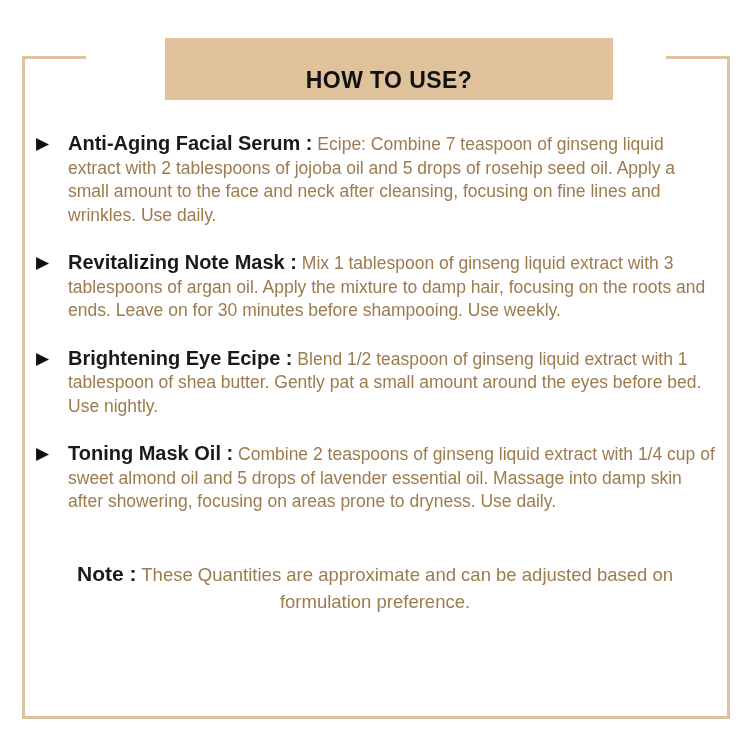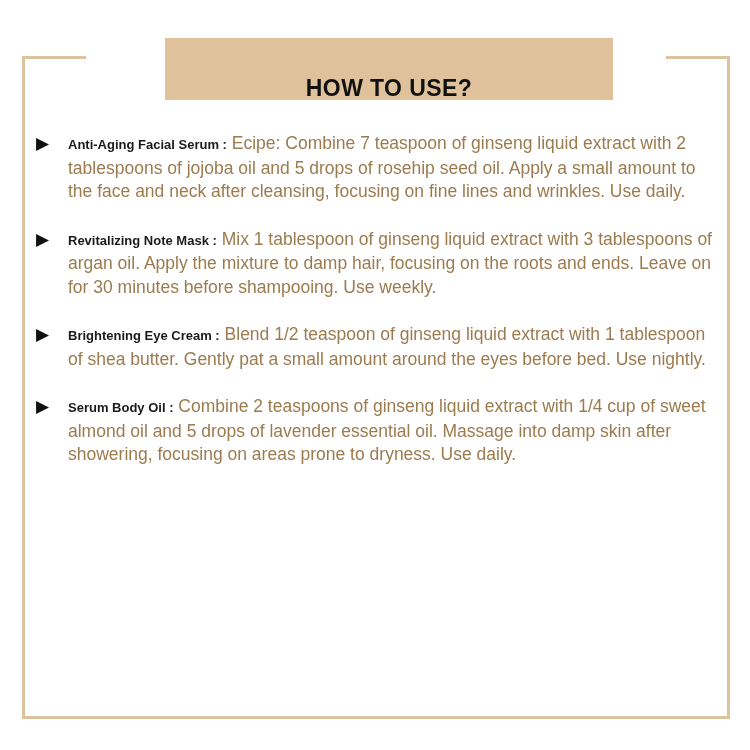--- a/index.html
+++ b/index.html
@@ -39,20 +39,21 @@
     position: absolute;
     left: 165px;
     top: 38px;
     width: 448px;
     height: 62px;
     background: #dfc29b;
     display: flex;
     align-items: flex-end;
     justify-content: center;
     box-sizing: border-box;
+    padding-bottom: 8px;
   }
   .banner-title {
     font-size: 23px;
     font-weight: bold;
     color: #111111;
     letter-spacing: 0.4px;
     line-height: 1;
   }
 
   
@@ -81,21 +82,21 @@
 
   .step-text {
     font-size: 17.5px;
     line-height: 23.5px;
     color: #9c7b4e;
     text-align: left;
   }
   .step-title {
     font-weight: bold;
     color: #1a1a1a;
-    font-size: 13px;
+    font-size: 20px;
   }
 
   .note {
     margin-top: 46px;
     text-align: center;
     font-size: 18.5px;
     line-height: 27px;
     color: #9c7b4e;
     padding: 0 22px;
   }
@@ -127,23 +128,26 @@
       <div class="step-text"><span class="step-title">Anti-Aging Facial Serum :</span> <span>Ecipe: Combine 7 teaspoon of ginseng liquid extract with 2 tablespoons of jojoba oil and 5 drops of rosehip seed oil. Apply a small amount to the face and neck after cleansing, focusing on fine lines and wrinkles. Use daily.</span></div>
     </div>
 
     <div class="step">
       <span class="bullet">▶</span>
       <div class="step-text"><span class="step-title">Revitalizing Note Mask :</span> <span>Mix 1 tablespoon of ginseng liquid extract with 3 tablespoons of argan oil. Apply the mixture to damp hair, focusing on the roots and ends. Leave on for 30 minutes before shampooing. Use weekly.</span></div>
     </div>
 
     <div class="step">
       <span class="bullet">▶</span>
-      <div class="step-text"><span class="step-title">Brightening Eye Cream :</span> <span>Blend 1/2 teaspoon of ginseng liquid extract with 1 tablespoon of shea butter. Gently pat a small amount around the eyes before bed. Use nightly.</span></div>
+      <div class="step-text"><span class="step-title">Brightening Eye Ecipe :</span> <span>Blend 1/2 teaspoon of ginseng liquid extract with 1 tablespoon of shea butter. Gently pat a small amount around the eyes before bed. Use nightly.</span></div>
     </div>
 
     <div class="step">
       <span class="bullet">▶</span>
-      <div class="step-text"><span class="step-title">Serum Body Oil :</span> <span>Combine 2 teaspoons of ginseng liquid extract with 1/4 cup of sweet almond oil and 5 drops of lavender essential oil. Massage into damp skin after showering, focusing on areas prone to dryness. Use daily.</span></div>
+      <div class="step-text"><span class="step-title">Toning Mask Oil :</span> <span>Combine 2 teaspoons of ginseng liquid extract with 1/4 cup of sweet almond oil and 5 drops of lavender essential oil. Massage into damp skin after showering, focusing on areas prone to dryness. Use daily.</span></div>
     </div>
 
+    <div class="note">
+      <span class="note-label">Note :</span> <span>These Quantities are approximate and can be adjusted based on formulation preference.</span>
+    </div>
 
   </div>
 </div>
 
 </body></html>

